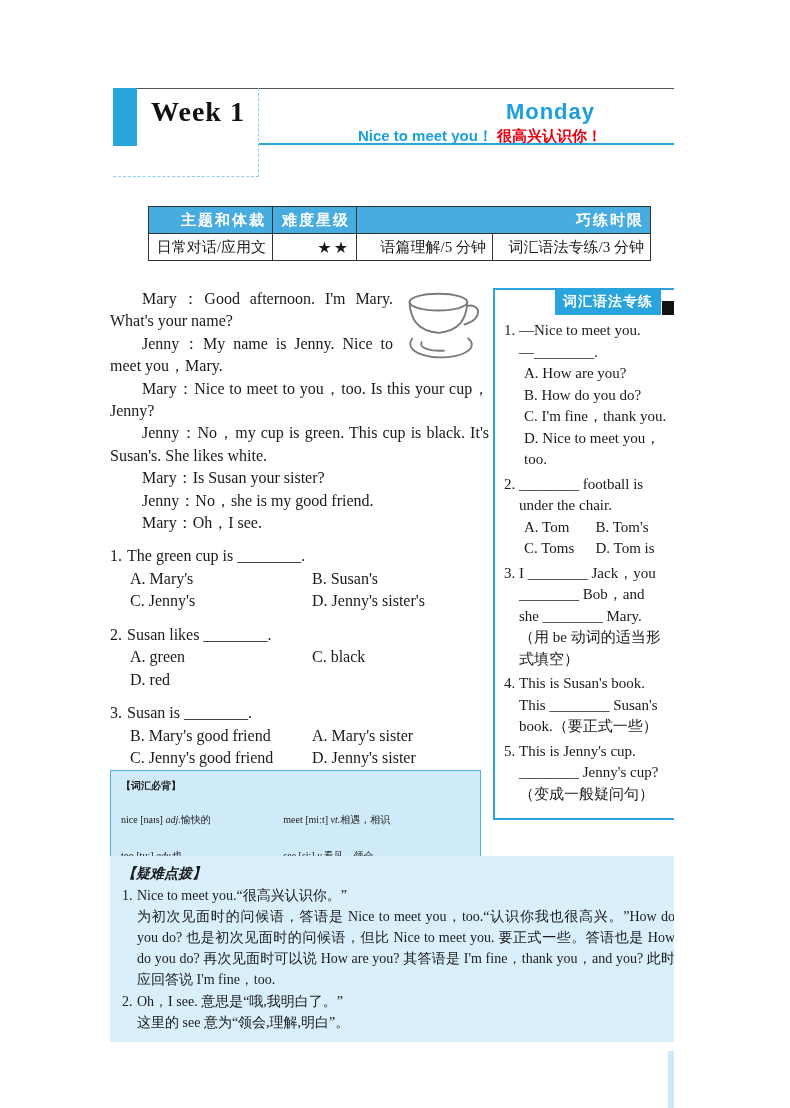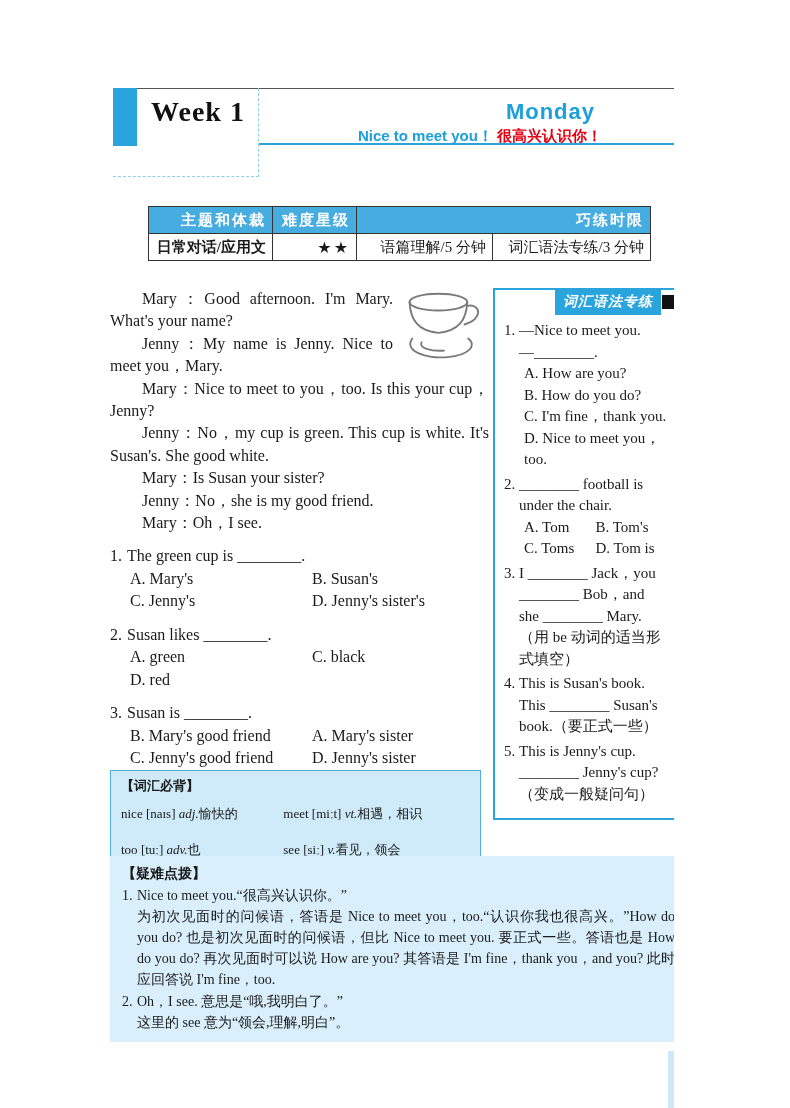--- a/index.html
+++ b/index.html
@@ -20,55 +20,55 @@
               font-weight:bold; font-family:"Liberation Sans","DejaVu Sans",sans-serif; }
   .subtitle .en { color:#1ca0dc; }
   .subtitle .zh { color:#e60012; }
   .hdr-blue-rule { position:absolute; left:259px; top:143px; width:427px; height:2px; background:#29a4dd; }
 
   
   .info-table { position:absolute; left:148px; top:206px; border-collapse:collapse; font-size:15px; text-align:right; }
   .info-table th, .info-table td { border:1px solid #333; padding:2px 6px; height:27px; }
   .info-table th { background:#47ace0; color:#fff; font-weight:bold;
                    font-family:"Liberation Sans","DejaVu Sans",sans-serif; letter-spacing:2px; }
-  .c1 { width:124px;font-weight:bold; } .c2 { width:84px; } .c3 { width:136px; } .c4 { width:158px; }
+  .c1 { width:124px; } .c2 { width:84px; } .c3 { width:136px; } .c4 { width:158px; }
   .stars { font-size:16px; letter-spacing:2px; }
 
   
   .content { position:absolute; left:110px; top:288px; width:578px; display:flex; gap:4px; align-items:flex-start; }
   .left-col { width:379px; }
   .teacup { float:right; width:90px; height:82px; margin:2px 0 4px 6px; }
   .dialogue p { font-size:16px; line-height:22.4px; text-align:justify; text-indent:2em; }
   .q { margin-top:11px; position:relative; padding-left:17px; font-size:16px; line-height:22.5px; }
   .q-num { position:absolute; left:0; top:0; }
   .q-opts { display:grid; grid-template-columns:182px 1fr; padding-left:3px; }
 
   
   .sidebar { position:relative; width:183px; min-height:514px; border:2px solid #29a4dd;
              padding:30px 7px 10px 9px; font-size:15px; line-height:21.5px; }
-  .sb-tab { position:absolute; top:0; right:-2px; display:flex; align-items:center;font-style:italic; }
+  .sb-tab { position:absolute; top:0; right:-2px; display:flex; align-items:flex-end; }
   .sb-tab-label { background:#29a4dd; color:#fff; font-family:"Liberation Sans","DejaVu Sans",sans-serif;
                   font-weight:bold; font-size:14px; padding:1px 8px 2px; letter-spacing:1px; }
   .sb-square { width:14px; height:14px; background:#111; margin-left:1px; }
   .sb-item { position:relative; padding-left:15px; margin-bottom:3px; }
   .sb-num { position:absolute; left:0; top:0; }
   .sb-opt { padding-left:5px; }
   .sb-opts2 { display:grid; grid-template-columns:1fr 1fr; padding-left:5px; }
 
   
   .vocab { position:absolute; left:110px; top:770px; width:371px; background:#cfeaf8;
-           border:1px solid #4fb0e4; padding:5px 10px 7px; font-size:13px; line-height:20px; }
+           border:1px solid #4fb0e4; padding:5px 10px 7px; font-size:10px; line-height:20px; }
   .vocab-title { font-weight:bold; font-family:"Liberation Sans","DejaVu Sans",sans-serif; }
-  .vocab-grid { display:grid; grid-template-columns:1fr 1.15fr; row-gap:16px; margin-top:8px; }
+  .vocab-grid { display:grid; grid-template-columns:1fr 1.15fr; row-gap:16px; margin-top:14px; }
   .vocab-grid i { font-style:italic; }
 
   
   .notes { position:absolute; left:110px; top:856px; width:577px; background:#d9effb;
            padding:7px 12px 9px; font-size:14px; line-height:21px; }
-  .notes-title { font-weight:bold; font-family:"Liberation Sans","DejaVu Sans",sans-serif; }
+  .notes-title { font-weight:bold; font-family:"Liberation Sans","DejaVu Sans",sans-serif;font-style:italic; }
   .note-item { position:relative; padding-left:15px; margin-top:1px; }
   .note-num { position:absolute; left:0; top:0; }
   .note-body { text-align:justify; }
 
   
   .footer-bar { position:absolute; left:680px; top:1030px; width:110px; height:21px; background:#29a4dd;
                 color:#fff; font-family:"Liberation Sans","DejaVu Sans",sans-serif; font-weight:bold;
                 font-size:14px; line-height:21px; padding-left:32px; }
   .edge-strip { position:absolute; right:0; top:1051px; width:6px; height:57px; background:#cde9f7; }
 </style>
@@ -113,21 +113,21 @@
             <ellipse cx="42" cy="13" rx="31" ry="9"></ellipse>
             <path d="M11 13 C 12 32, 20 44, 42 46 C 64 44, 72 32, 73 13"></path>
             <path d="M73 17 C 88 14, 90 32, 70 37"></path>
             <path d="M14 52 C 4 66, 30 74, 52 72 C 74 70, 84 60, 74 52"></path>
             <path d="M24 56 C 20 62, 34 66, 48 65"></path>
           </g>
         </svg>
         <p>Mary：Good afternoon. I'm Mary. What's your name?</p>
         <p>Jenny：My name is Jenny. Nice to meet you，Mary.</p>
         <p>Mary：Nice to meet to you，too. Is this your cup，Jenny?</p>
-        <p>Jenny：No，my cup is green. This cup is white. It's Susan's. She good white.</p>
+        <p>Jenny：No，my cup is green. This cup is black. It's Susan's. She likes white.</p>
         <p>Mary：Is Susan your sister?</p>
         <p>Jenny：No，she is my good friend.</p>
         <p>Mary：Oh，I see.</p>
       </div>
 
       <div class="q">
         <span class="q-num">1.</span>
         <div>The green cup is ________.</div>
         <div class="q-opts">
           <span>A. Mary's</span>

